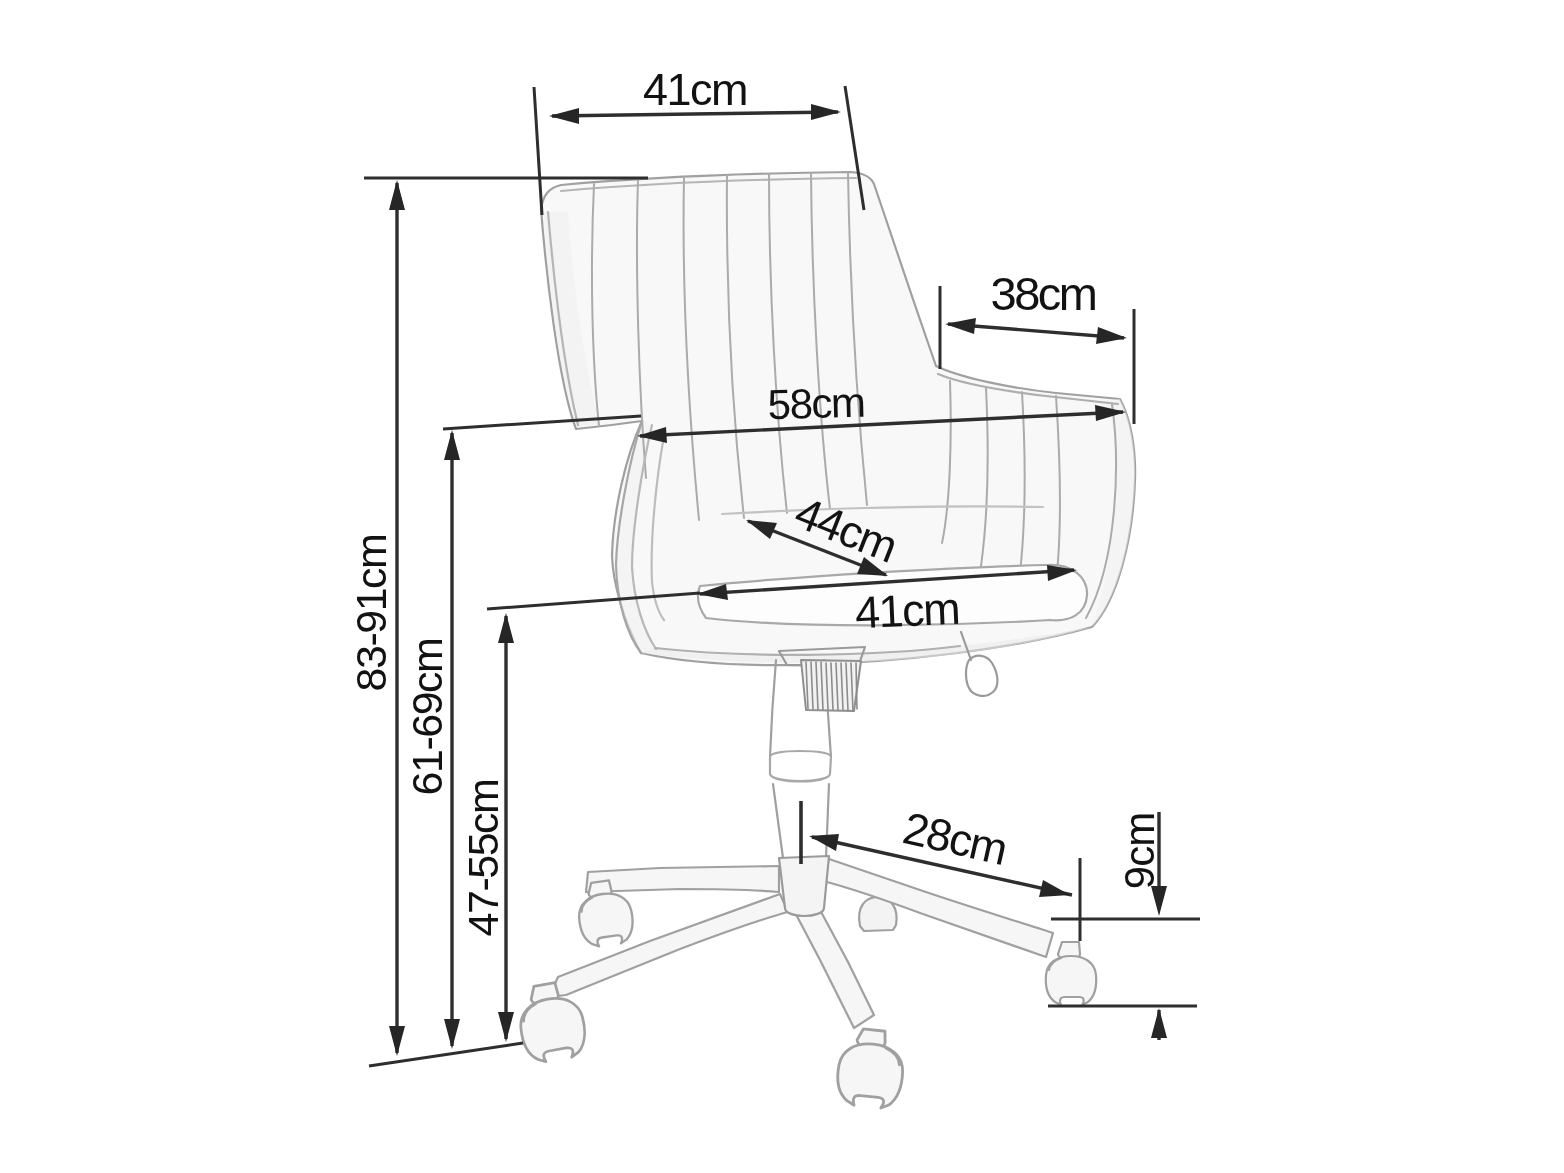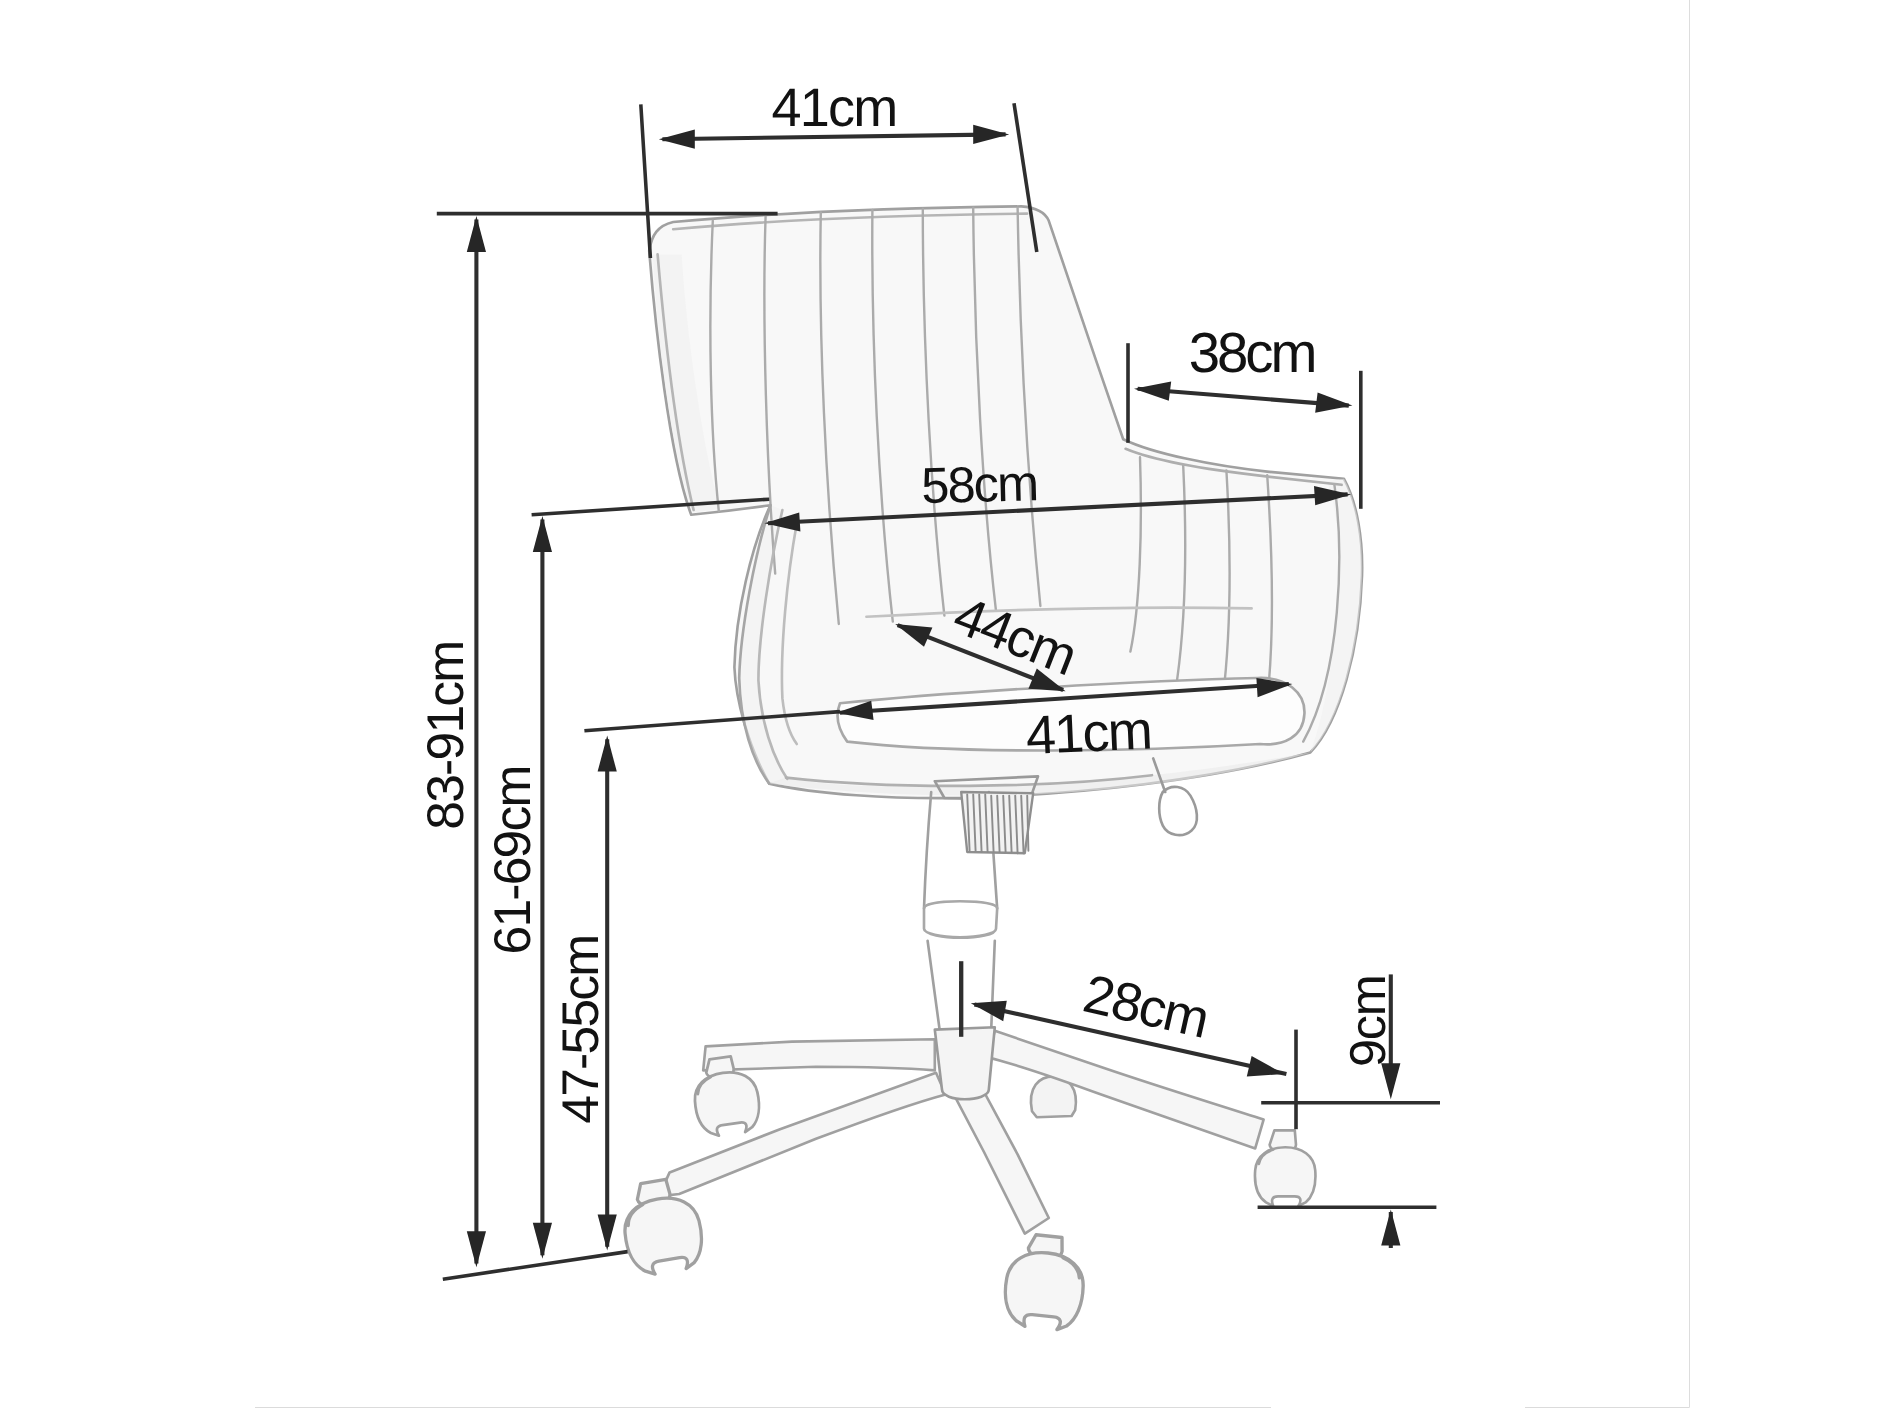--- a/index.html
+++ b/index.html
@@ -1,16 +1,16 @@
 <!DOCTYPE html>
 <html><head>
 <meta charset="utf-8">
 <style>
   html,body{margin:0;padding:0;background:#ffffff;}
-  .wrap{width:1408px;height:1173px;position:relative;background:#737373;overflow:hidden;}
+  .wrap{width:1408px;height:1173px;position:relative;background:#d946ef;overflow:hidden;}
   text{font-family:"Liberation Sans", sans-serif;fill:#121212;}
 </style>
 </head>
 <body>
 <div class="wrap">
 <svg width="1564" height="1173" viewBox="0 0 1564 1173" xmlns="http://www.w3.org/2000/svg">
   <rect x="0" y="0" width="1564" height="1173" fill="#ffffff"></rect>
 
   <g id="chair" fill="none" stroke="#a0a0a0" stroke-width="2.2" stroke-linecap="round" stroke-linejoin="round">
 

